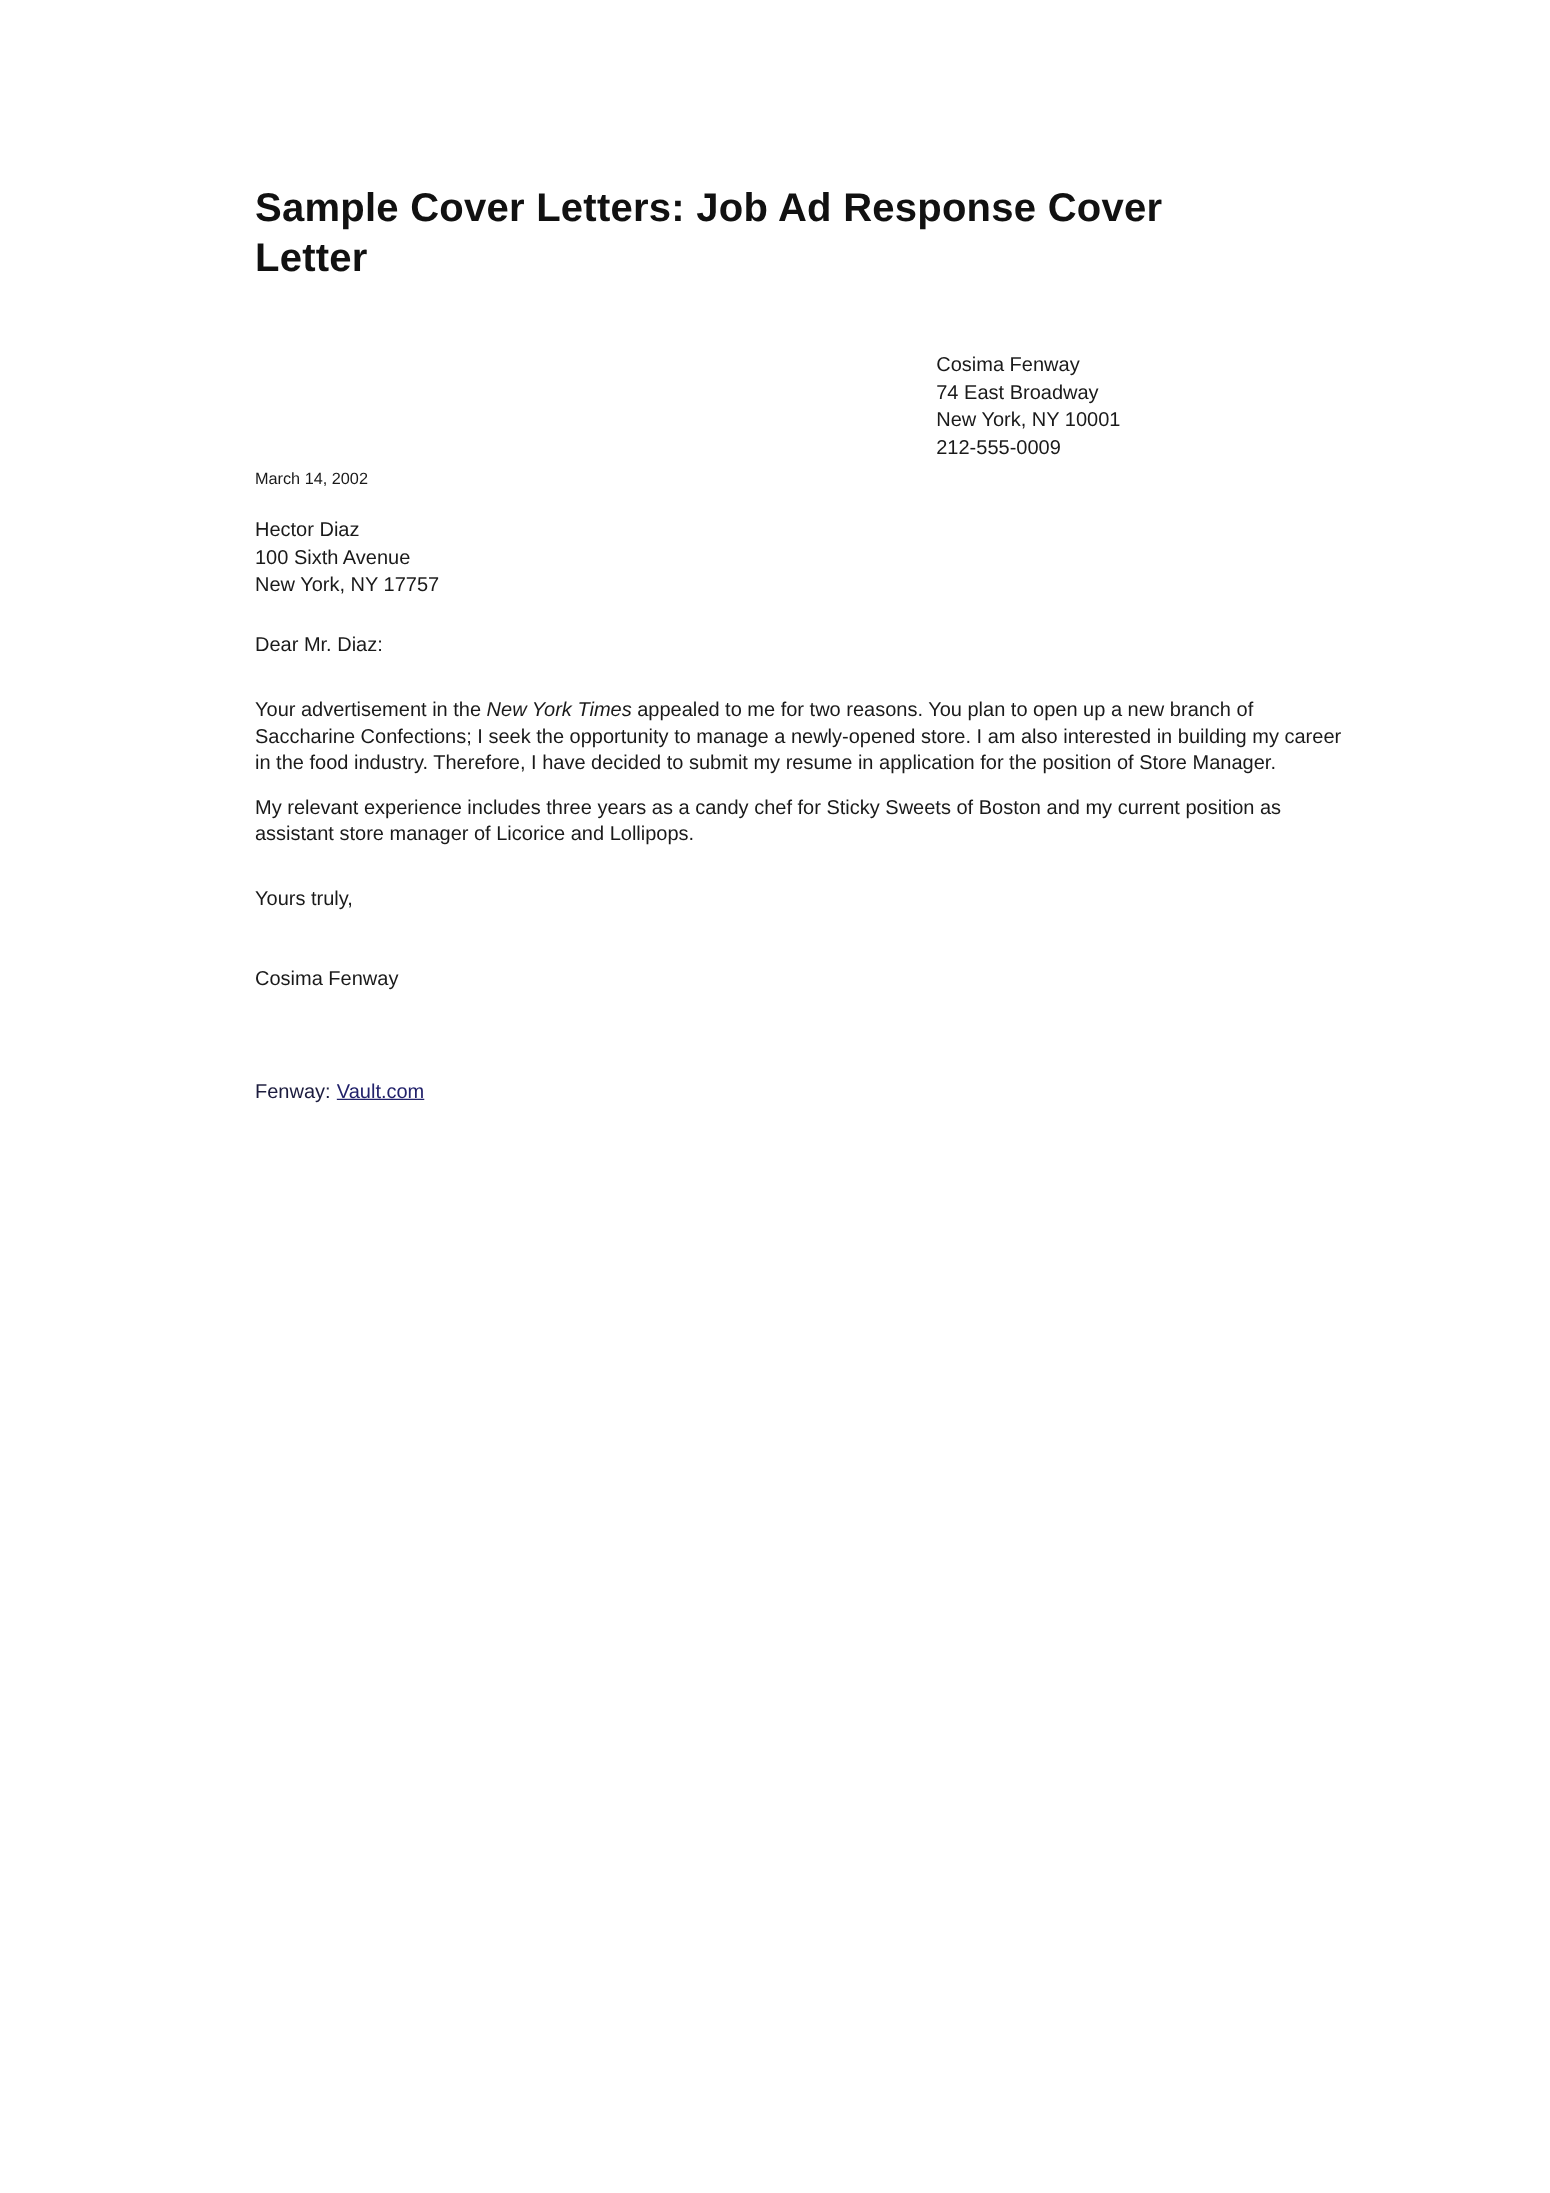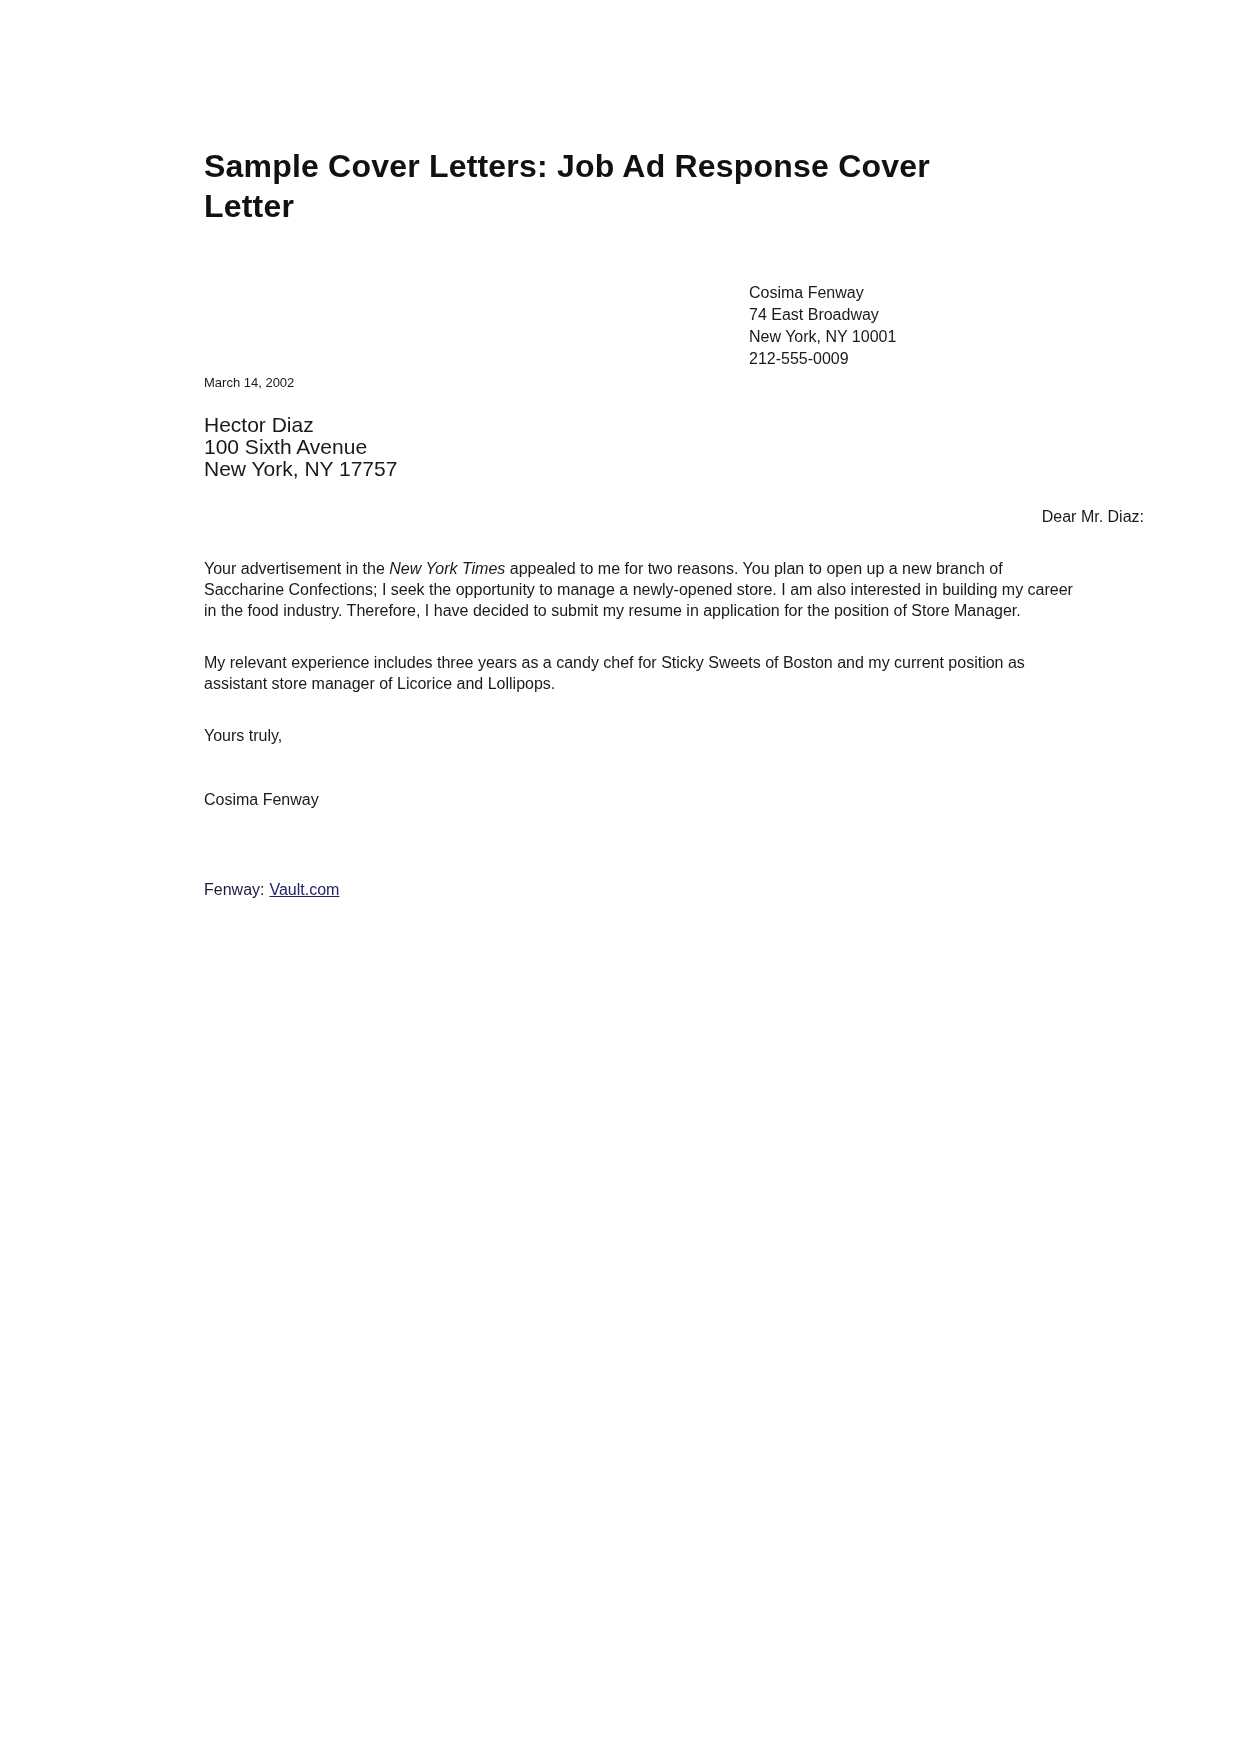--- a/index.html
+++ b/index.html
@@ -34,36 +34,35 @@
     font-size: 16px;
     line-height: 22px;
   }
   .date-line {
     margin-top: 2px;
     font-size: 13px;
     line-height: 22px;
   }
   .recipient-block {
     margin-top: 20px;
-    font-size: 21px;
+    font-size: 16px;
     line-height: 22px;
   }
   .salutation {
     margin-top: 26px;
     font-size: 16px;
     line-height: 22px;
-    text-align: right;
   }
   .para {
     margin: 30px 0 0 0;
     max-width: 880px;
     font-size: 16px;
     line-height: 21px;
   }
-  .para.p2 { margin-top: 31px; }
+  .para.p2 { margin-top: 15px; }
   .para.p3 { margin-top: 31px; }
   .publication {
     font-style: italic;
   }
   .closing {
     margin-top: 31px;
     font-size: 16px;
     line-height: 22px;
   }
   .signature {

